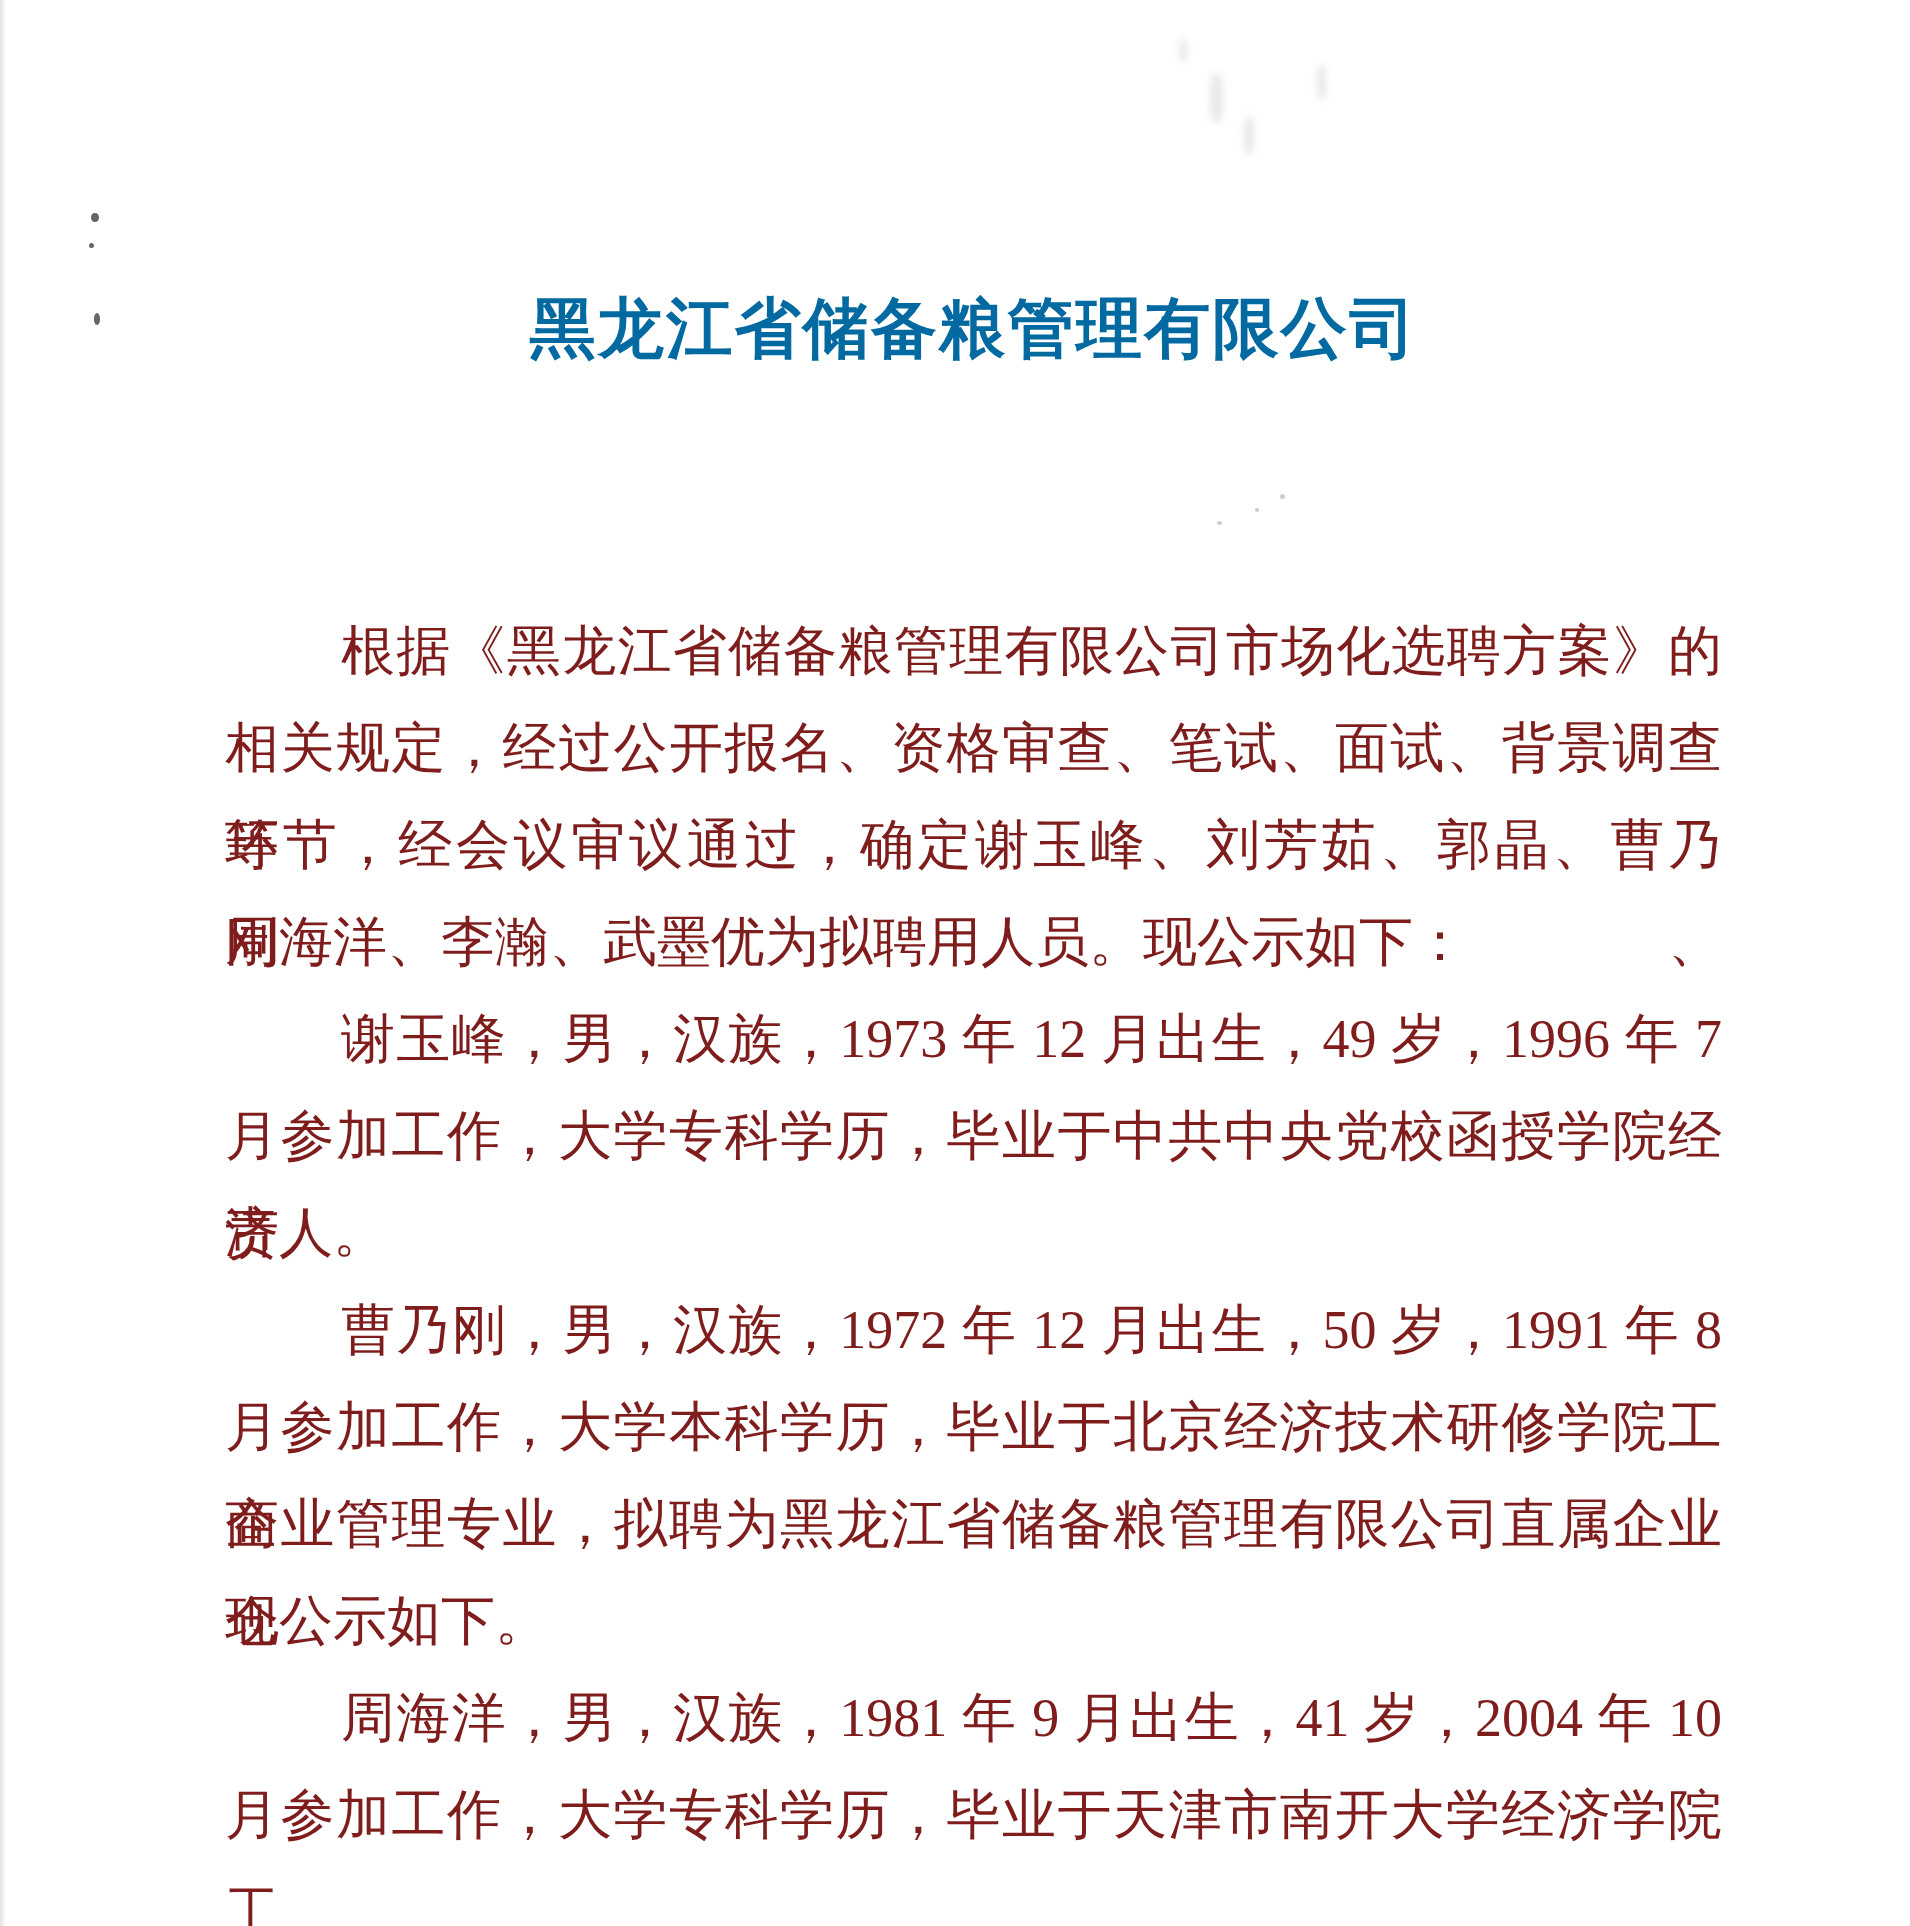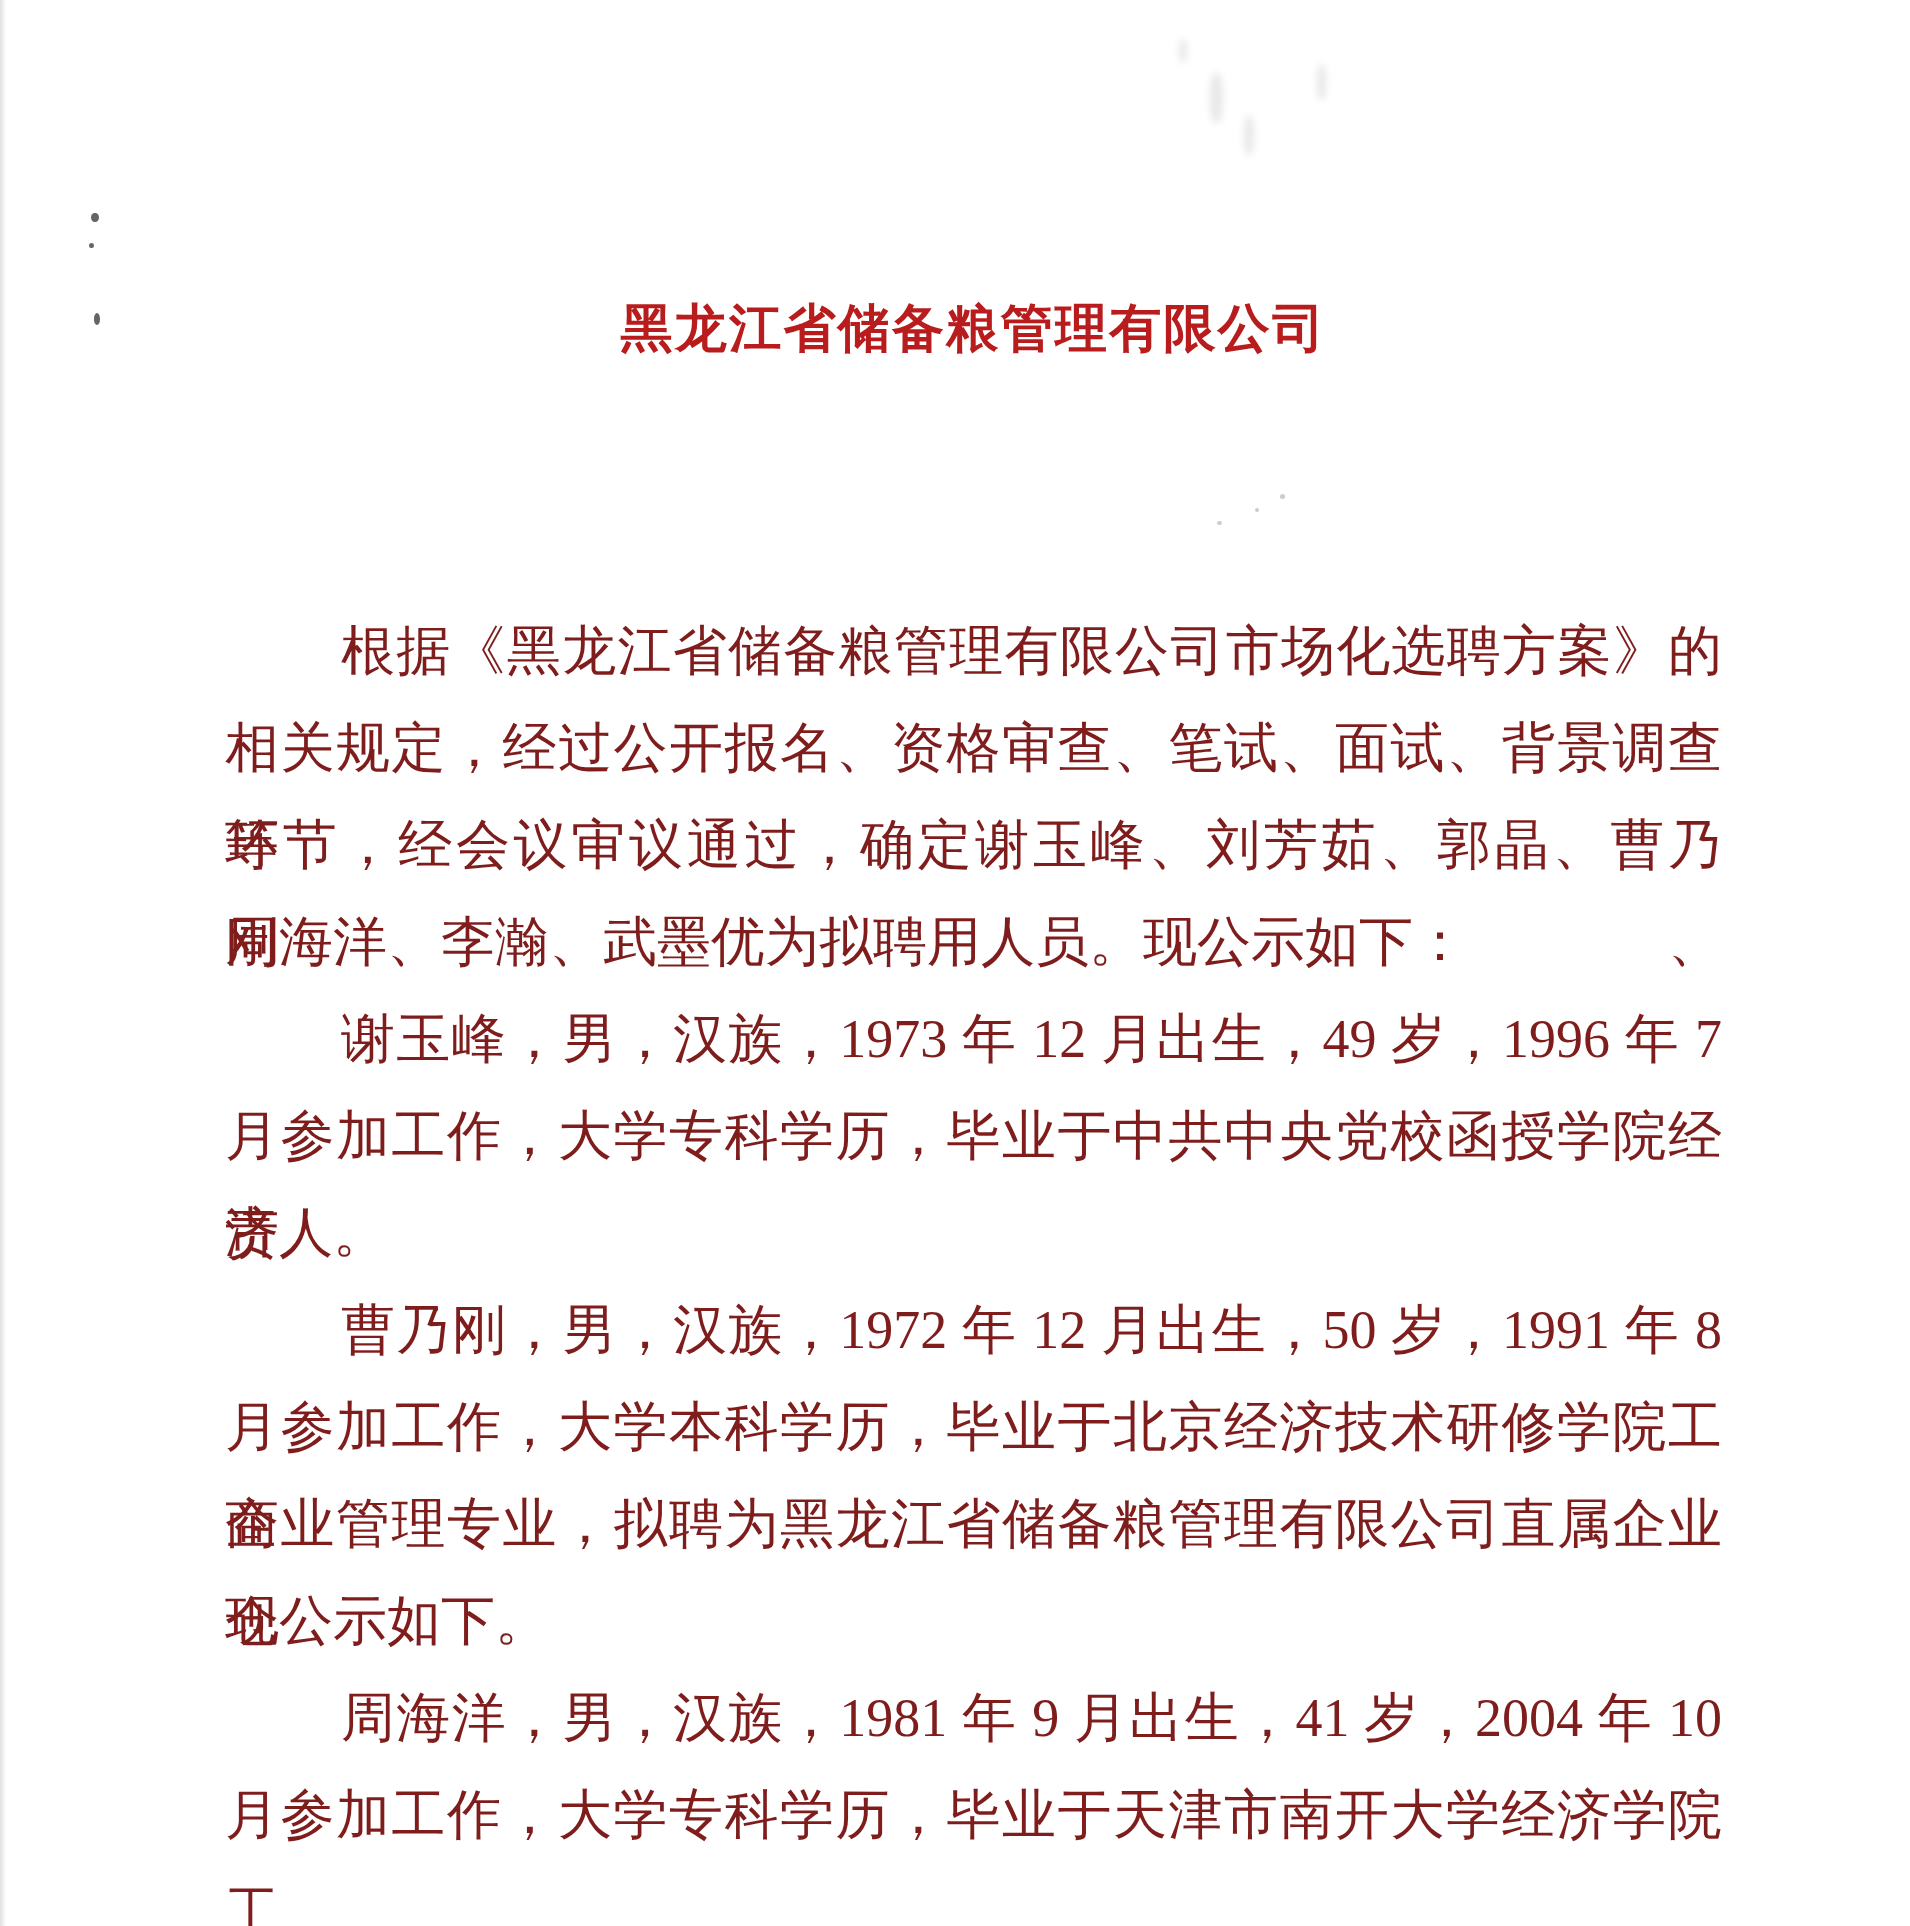--- a/index.html
+++ b/index.html
@@ -17,25 +17,25 @@
   }
   
   .title-block {
     position: absolute;
     left: 225px;
     top: 272px;
     width: 1497px;
     text-align: center;
   }
   .title-line {
-    font-size: 52px;
+    font-size: 66px;
     font-weight: 700;
     line-height: 114px;
     letter-spacing: 2.3px;
-    color: #b91c1c;
+    color: #0369a1;
     white-space: nowrap;
   }
   
   .body-block {
     position: absolute;
     left: 225px;
     top: 603px;
     width: 1497px;
   }
   .line {

